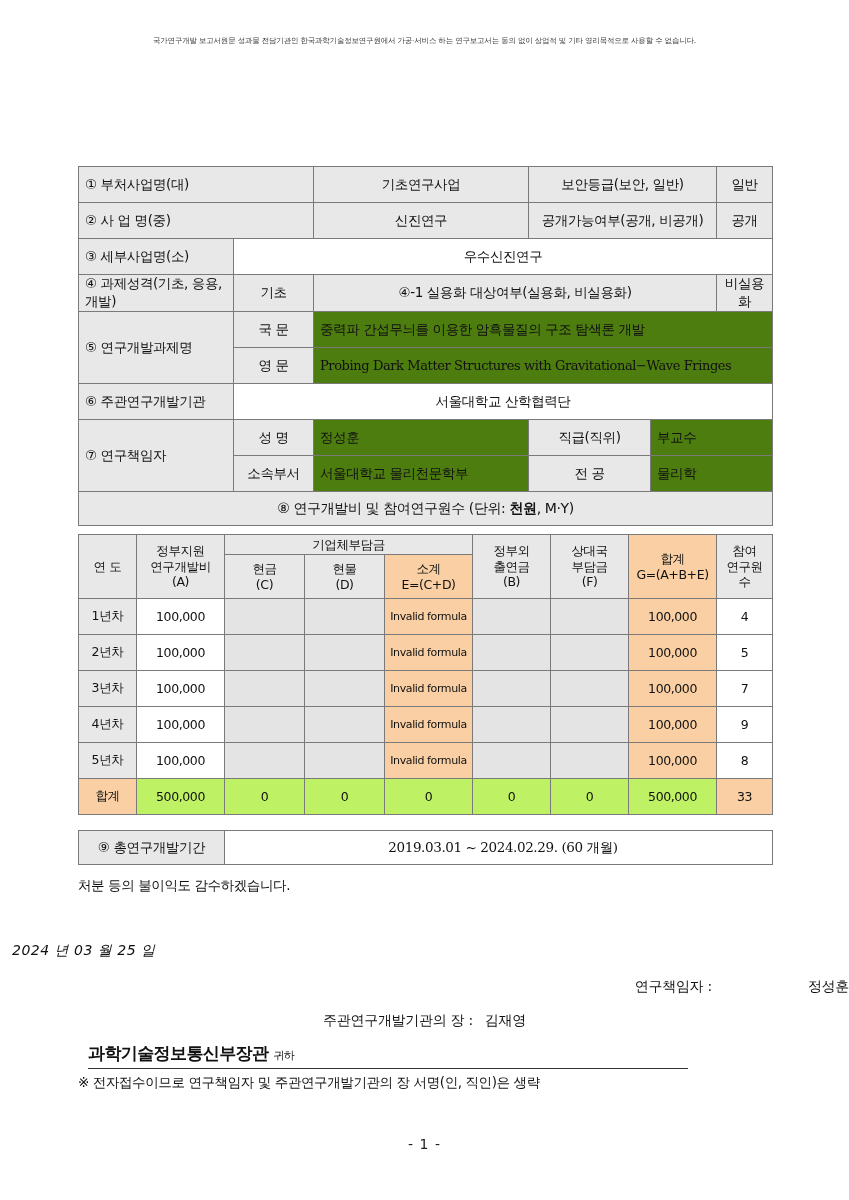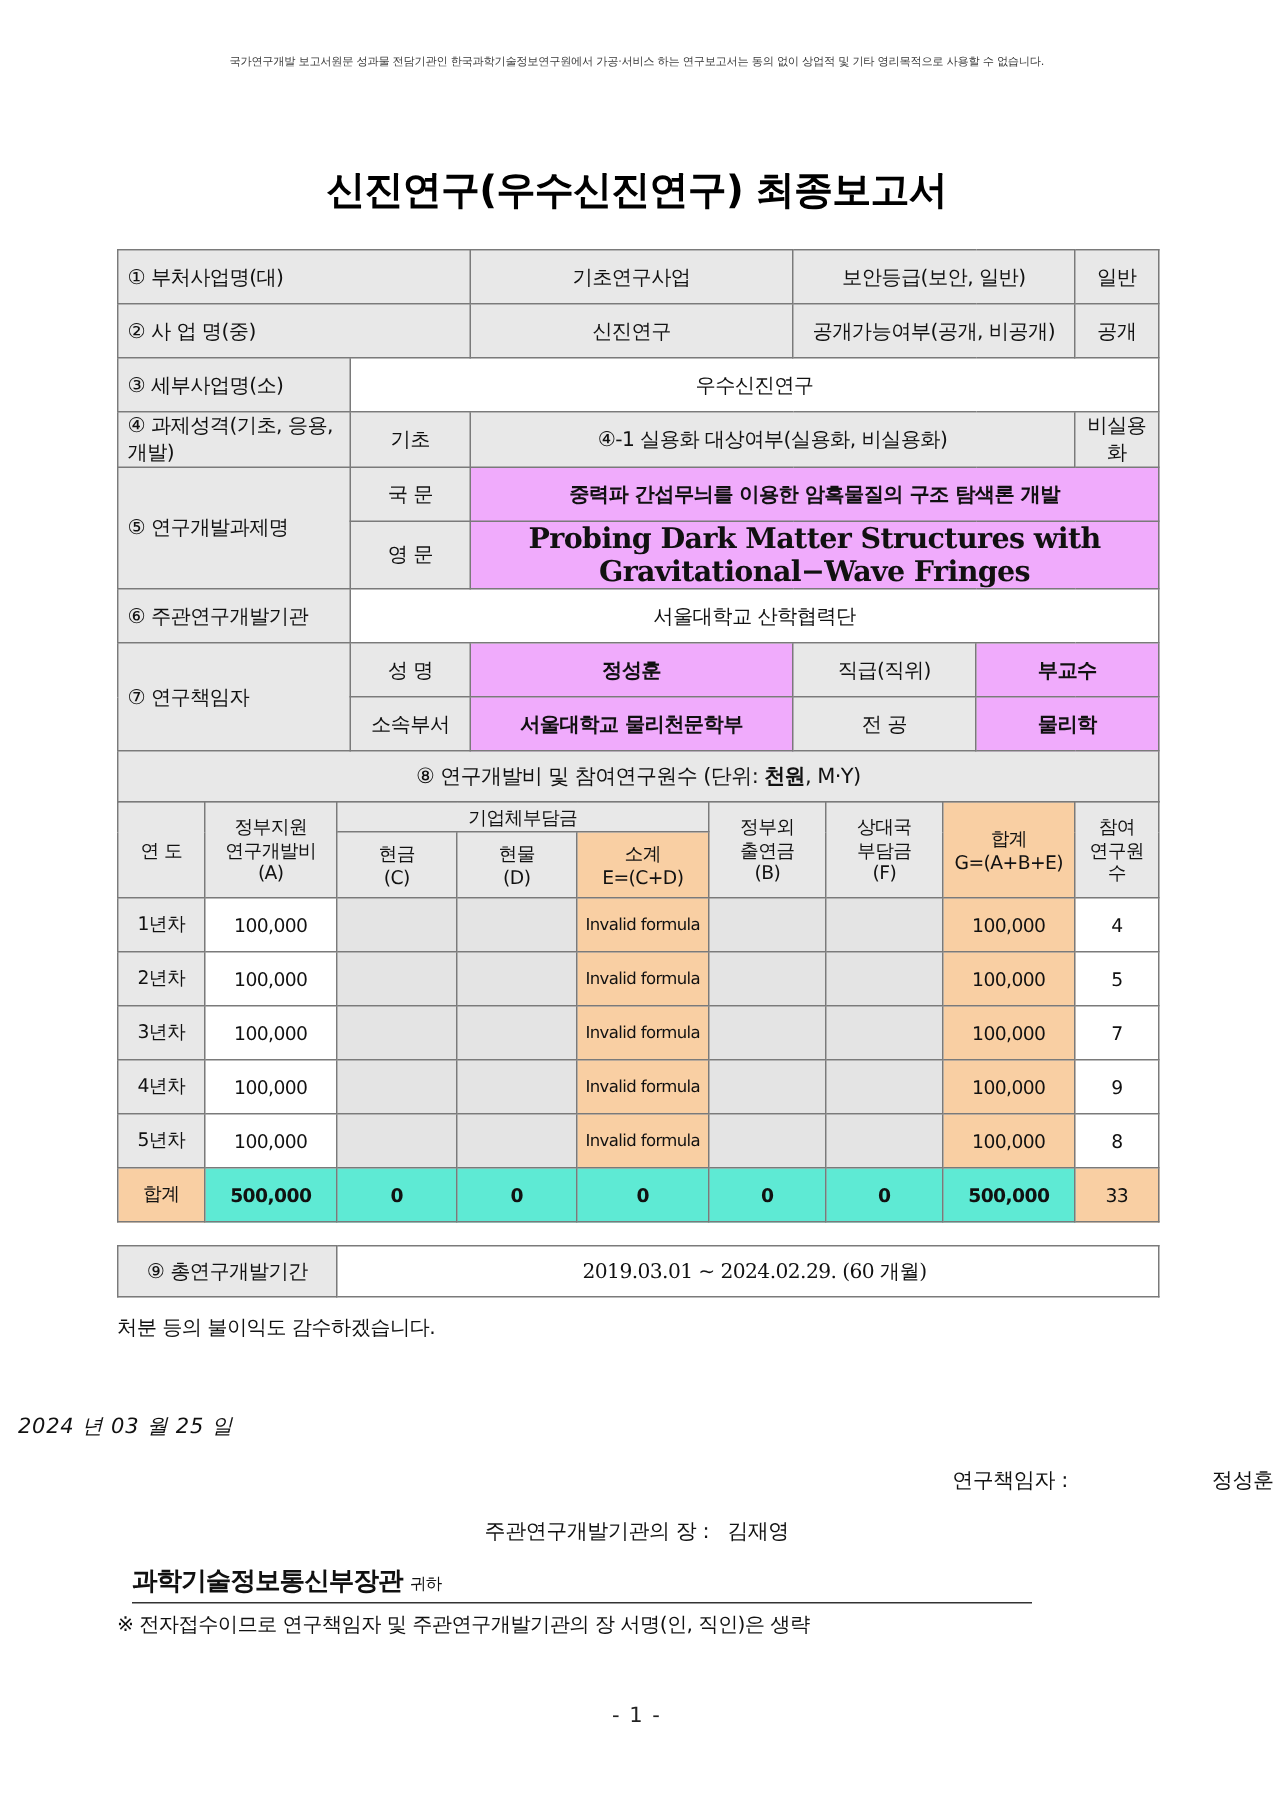--- a/index.html
+++ b/index.html
@@ -47,21 +47,21 @@
   .main-table td {
     border: 1px solid #7a7a7a;
     padding: 0 6px;
     height: 36px;
     vertical-align: middle;
     letter-spacing: -0.4px;
   }
   .hdr { background: #e8e8e8; text-align: center; }
   .hdr-left { background: #e8e8e8; text-align: left; padding-left: 10px; }
   .val { background: #ffffff; text-align: center; }
-  .val-left { background: #f0abfc; text-align: center; padding-left: 8px; font-weight: bold; }
+  .val-left { background: #4d7c0f; text-align: left; padding-left: 8px; }
   .tall { height: 44px; }
 
   .serif { font-family: "DejaVu Serif", "Liberation Serif", serif; }
 
   .section-title-row td {
     background: #e8e8e8;
     text-align: center;
     font-size: 14px;
     height: 34px;
   }
@@ -85,21 +85,21 @@
     letter-spacing: -0.4px;
   }
   .bh { background: #e8e8e8; height: 20px; line-height: 1.25; }
   .bh-orange { background: #f9cfa3; height: 20px; line-height: 1.25; }
   .brow-label { background: #e8e8e8; height: 36px; }
   .brow-num { background: #ffffff; height: 36px; text-align: right; padding-right: 8px; }
   .brow-empty { background: #e4e4e4; height: 36px; }
   .brow-orange { background: #f9cfa3; height: 36px; text-align: right; padding-right: 8px; }
   .brow-orange-c { background: #f9cfa3; height: 36px; text-align: center; font-size: 11px; }
   .brow-center { background: #ffffff; height: 36px; text-align: center; }
-  .total-cell { background: #5eead4; height: 36px; text-align: right; padding-right: 8px; font-weight: bold; }
+  .total-cell { background: #bef264; height: 36px; text-align: right; padding-right: 8px; }
   .total-cell-c { background: #f9cfa3; height: 36px; text-align: center; }
 
   .period-table {
     position: absolute;
     top: 814px;
     left: 78px;
     width: 694px;
     border-collapse: collapse;
     table-layout: fixed;
     font-size: 13.5px;
@@ -182,21 +182,20 @@
     color: #222;
   }
 </style>
 </head>
 <body>
 
 <div class="page">
 
   <div class="copyright-notice">국가연구개발 보고서원문 성과물 전담기관인 한국과학기술정보연구원에서 가공·서비스 하는 연구보고서는 동의 없이 상업적 및 기타 영리목적으로 사용할 수 없습니다.</div>
 
-  <div class="doc-title">신진연구(우수신진연구) 최종보고서</div>
 
   <table class="main-table">
     <colgroup>
       <col style="width:155px">
       <col style="width:80px">
       <col style="width:215px">
       <col style="width:122px">
       <col style="width:66px">
       <col style="width:56px">
     </colgroup>
@@ -223,21 +222,21 @@
         <td class="hdr" colspan="3">④-1 실용화 대상여부(실용화, 비실용화)</td>
         <td class="hdr">비실용화</td>
       </tr>
       <tr>
         <td class="hdr-left tall" rowspan="2">⑤ 연구개발과제명</td>
         <td class="hdr tall">국 문</td>
         <td class="val-left tall" colspan="4">중력파 간섭무늬를 이용한 암흑물질의 구조 탐색론 개발</td>
       </tr>
       <tr>
         <td class="hdr tall">영 문</td>
-        <td class="val-left tall serif" colspan="4" style="font-size:19px">Probing Dark Matter Structures with Gravitational−Wave Fringes</td>
+        <td class="val-left tall serif" colspan="4" style="font-size:13px">Probing Dark Matter Structures with Gravitational−Wave Fringes</td>
       </tr>
       <tr>
         <td class="hdr-left">⑥ 주관연구개발기관</td>
         <td class="val" colspan="5">서울대학교 산학협력단</td>
       </tr>
       <tr>
         <td class="hdr-left tall" rowspan="2">⑦ 연구책임자</td>
         <td class="hdr tall">성  명</td>
         <td class="val-left tall">정성훈</td>
         <td class="hdr tall">직급(직위)</td>

